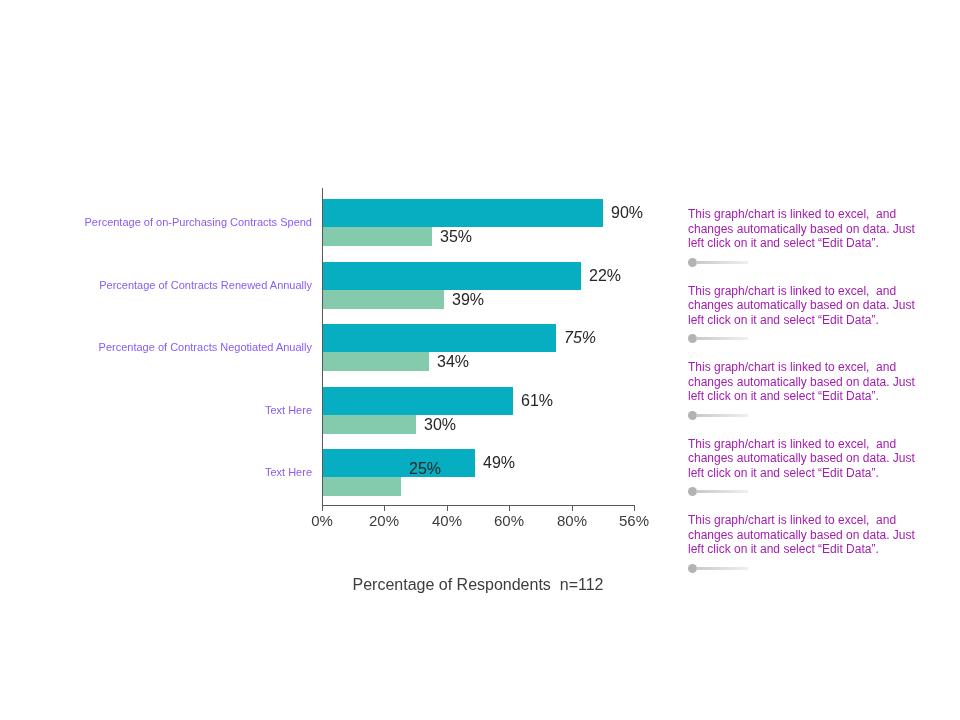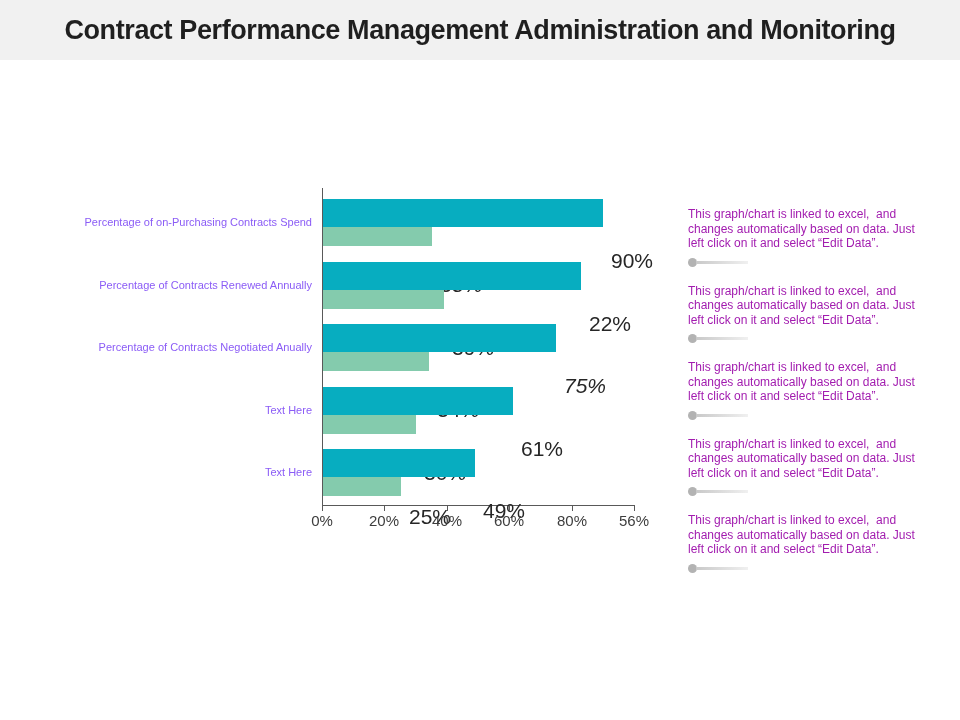--- a/index.html
+++ b/index.html
@@ -18,21 +18,21 @@
   .canvas{position:absolute;left:0;top:0;width:960px;height:720px;}
   .axis-v{position:absolute;left:322px;top:188px;width:1px;height:318px;background:#595959;}
   .axis-h{position:absolute;left:322px;top:505px;width:313px;height:1px;background:#595959;}
   .cat-label{
     position:absolute;left:16px;width:296px;display:flex;align-items:center;justify-content:flex-end;
     font-size:11px;color:#8b5cf6;text-align:right;line-height:15px;
   }
   .bar{position:absolute;}
   .vlabel{
     position:absolute;display:flex;align-items:center;
-    font-size:21px;color:#262626;white-space:nowrap;margin-top:48px;
+    font-size:16px;color:#262626;white-space:nowrap;
   }
   .x-tick{position:absolute;width:1px;height:5px;top:506px;background:#595959;}
   .x-tick-label{
     position:absolute;top:512px;width:60px;text-align:center;
     font-size:15px;color:#3d3d3d;
   }
   .x-axis-title{
     position:absolute;left:312px;top:576px;width:332px;text-align:center;
     font-size:16px;color:#3d3d3d;white-space:pre;
   }
@@ -44,23 +44,20 @@
   .note-block{margin-bottom:17px;}
   .note-line{font-size:12px;line-height:14.5px;color:#a21caf;white-space:pre;}
   .note-sep{display:flex;align-items:center;margin-top:7px;height:9px;}
   .note-dot{width:9px;height:9px;border-radius:50%;background:#b3b3b3;flex:none;}
   .note-rule{width:52px;height:3px;margin-left:-1px;background:linear-gradient(to right,#c9c9c9,#f0f0f0);}
 </style>
 </head>
 <body>
 
 <div class="slide">
-  <div class="title-band">
-    <h1>Contract Performance Management Administration and Monitoring</h1>
-  </div>
 
   <div class="canvas">
     <div class="axis-v"></div>
     <div class="axis-h"></div>
     <div id="plot-layer">
         <div class="cat-label" style="top: 197px; height: 51px;">Percentage of on-Purchasing Contracts Spend</div>
         <div class="bar" style="left: 323px; top: 199px; width: 280px; height: 28px; background: rgb(7, 173, 192);"></div>
         <div class="vlabel" style="left: 611px; top: 199px; height: 28px;">90%</div>
         <div class="bar" style="left: 323px; top: 227px; width: 109px; height: 19px; background: rgb(132, 203, 173);"></div>
         <div class="vlabel" style="left: 440px; top: 227px; height: 19px;">35%</div>
@@ -92,20 +89,21 @@
         <div class="x-tick-label" style="left: 354px;">20%</div>
         <div class="x-tick" style="left: 447px;"></div>
         <div class="x-tick-label" style="left: 417px;">40%</div>
         <div class="x-tick" style="left: 509px;"></div>
         <div class="x-tick-label" style="left: 479px;">60%</div>
         <div class="x-tick" style="left: 572px;"></div>
         <div class="x-tick-label" style="left: 542px;">80%</div>
         <div class="x-tick" style="left: 634px;"></div>
         <div class="x-tick-label" style="left: 604px;">56%</div>
       </div>
+    <div class="x-axis-title">Percentage of Respondents  n=112</div>
   </div>
 
   <div class="notes" id="notes">
       <div class="note-block">
         <div class="note-line">This graph/chart is linked to excel,  and</div>
         <div class="note-line">changes automatically based on data. Just</div>
         <div class="note-line">left click on it and select “Edit Data”.</div>
         <div class="note-sep">
           <div class="note-dot"></div>
           <div class="note-rule"></div>

